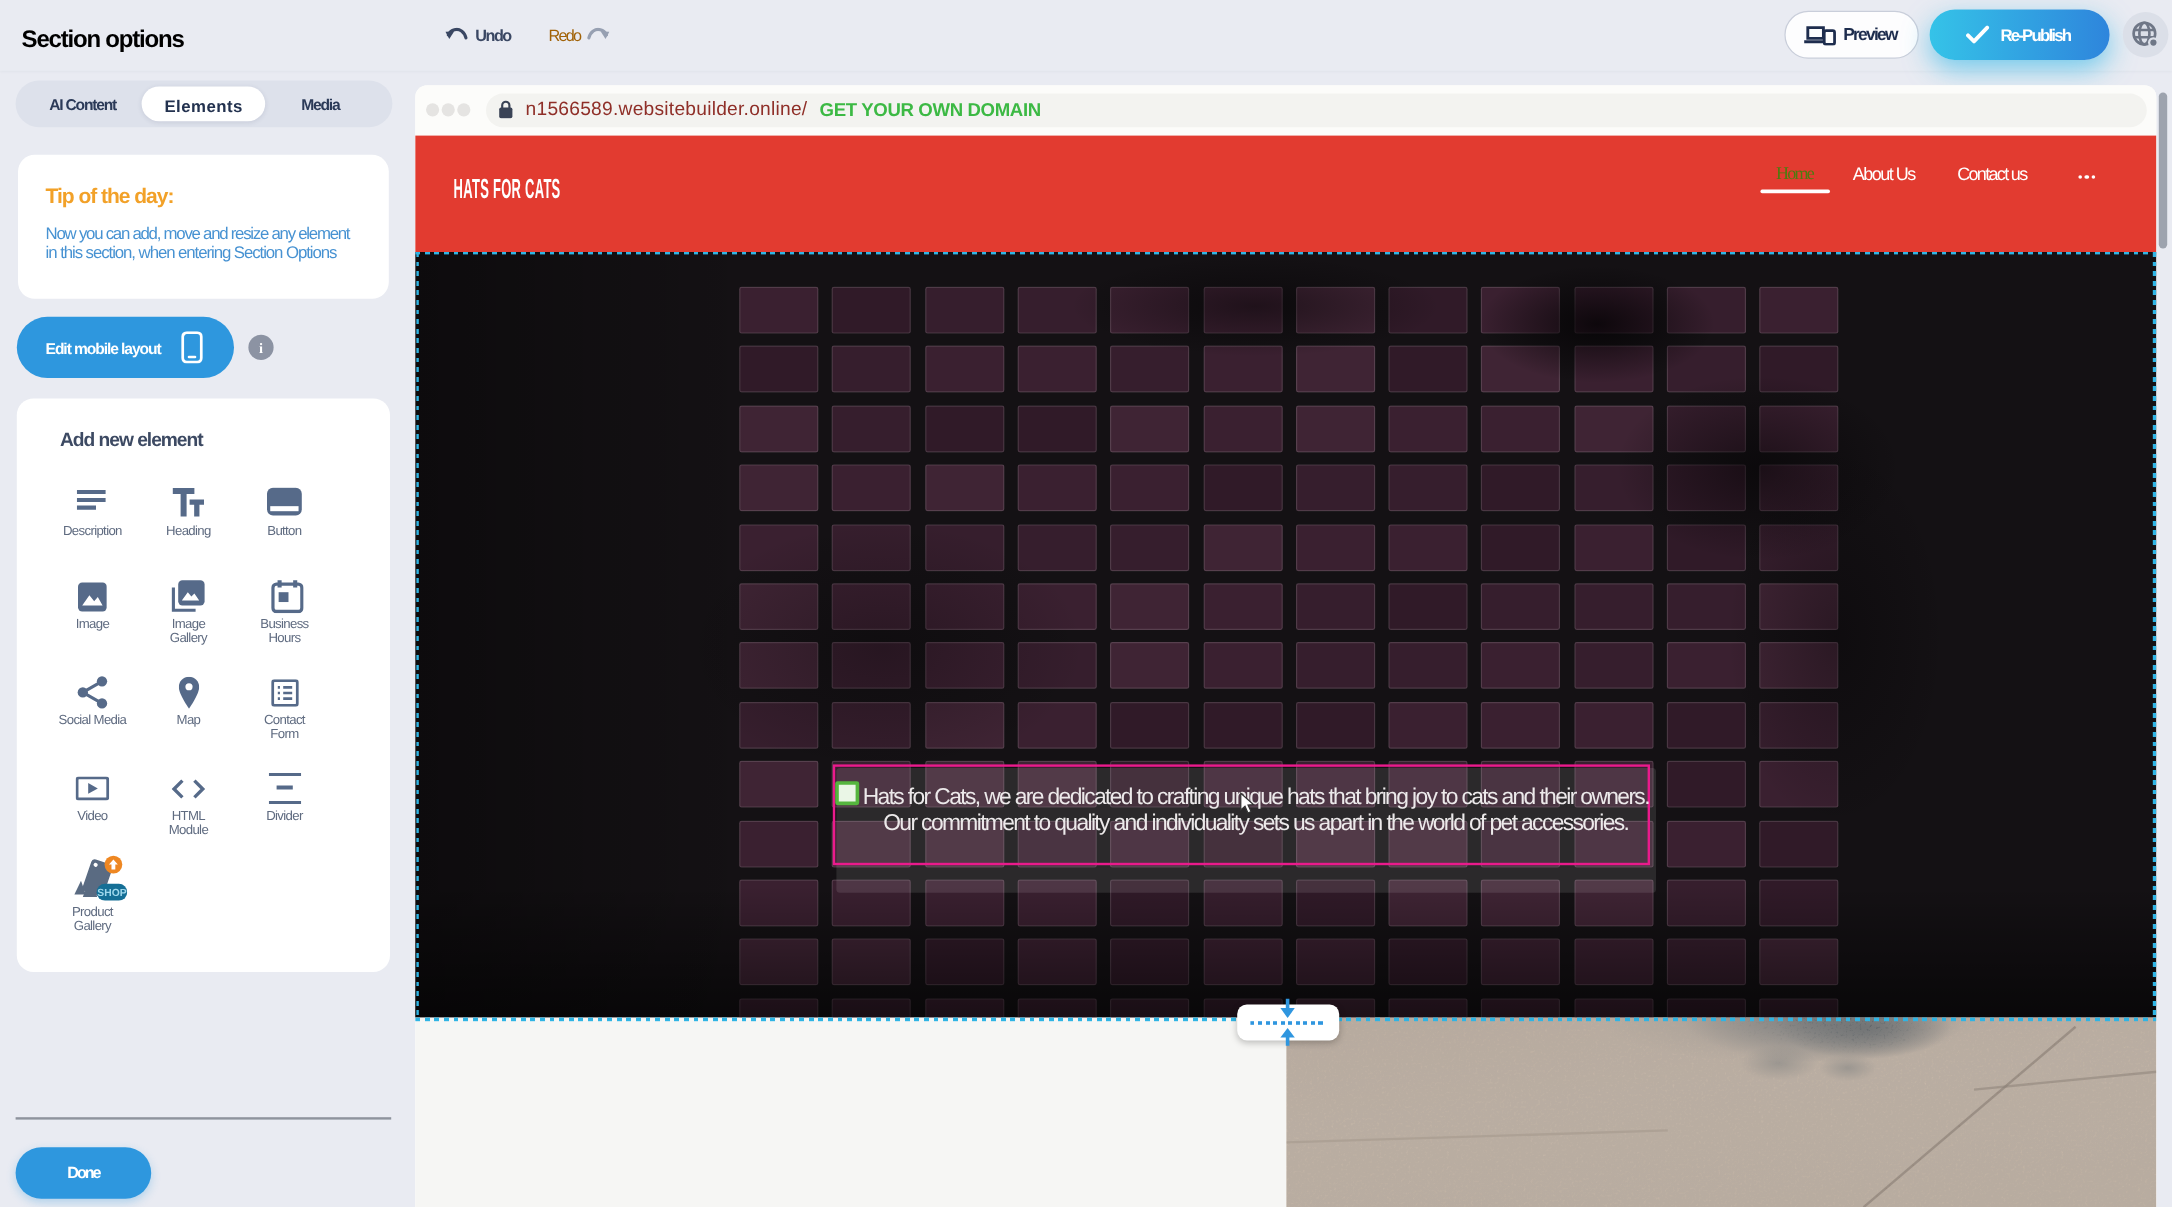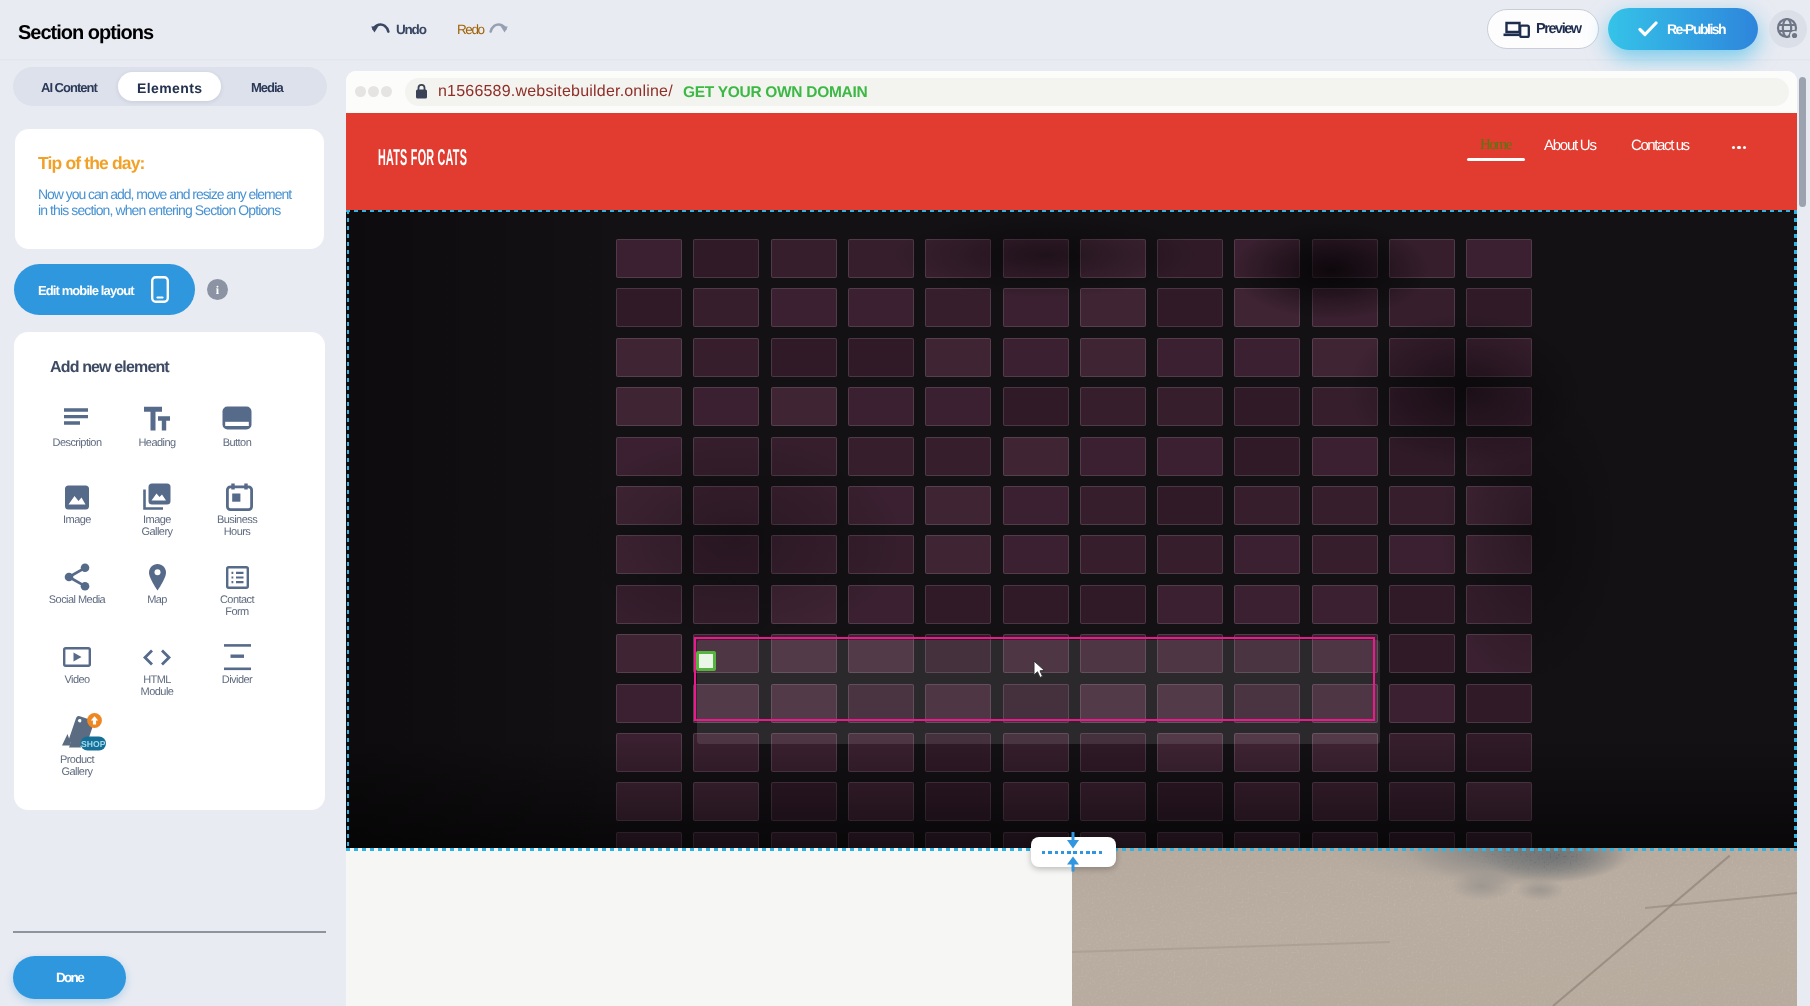--- a/index.html
+++ b/index.html
@@ -342,20 +342,21 @@
       radial-gradient(ellipse 170px 110px at 1120px 180px, rgba(5,3,5,0.55), rgba(5,3,5,0) 70%),
       radial-gradient(ellipse 220px 60px at 700px 45px, rgba(5,3,5,0.5), rgba(5,3,5,0) 70%),
       radial-gradient(ellipse 240px 150px at 390px 330px, rgba(5,3,5,0.3), rgba(5,3,5,0) 70%),
       radial-gradient(ellipse 130px 230px at 1185px 320px, rgba(5,3,5,0.35), rgba(5,3,5,0) 70%),
       linear-gradient(90deg, rgba(0,0,0,0.35), rgba(0,0,0,0) 280px),
       linear-gradient(0deg, rgba(0,0,0,0.55), rgba(0,0,0,0) 110px);"></div>
 
     <div class="abs" style="left:351px;top:430px;width:683px;height:104px;background:rgba(255,255,255,0.10);border-radius:3px;"></div>
 
     <div class="abs" style="left:348px;top:427px;width:681px;height:84px;border:2px solid #EA1A8C;"></div>
+    <div id="t-body" class="abs" style="left:370px;top:444px;width:661px;text-align:center;font-size:19px;line-height:21.5px;color:#ECE9EA;letter-spacing:-1.35px;white-space:nowrap;">Hats for Cats, we are dedicated to crafting unique hats that bring joy to cats and their owners.<br>Our commitment to quality and individuality sets us apart in the world of pet accessories.</div>
 
     <div class="abs" style="left:350px;top:441px;width:20px;height:20px;background:#EAF6E6;border:3px solid #55B53E;border-radius:2px;"></div>
 
     <svg class="abs" style="left:687px;top:450px;" width="14" height="20" viewBox="0 0 14 20">
       <path d="M1 1 L1 15 L4.5 11.8 L7 17.5 L9.5 16.3 L7 10.8 L11.5 10.5 Z" fill="#fff" stroke="#333" stroke-width="1"></path>
     </svg>
   </div>
 
   <div class="abs" style="left:0;top:138.5px;width:1451px;height:2.5px;z-index:6;background:repeating-linear-gradient(90deg,#2FB4E4 0 4px,rgba(0,0,0,0) 4px 8px);pointer-events:none;"></div>
   <div class="abs" style="left:0;top:777px;width:1451px;height:2.5px;z-index:6;background:repeating-linear-gradient(90deg,#2FB4E4 0 4px,rgba(0,0,0,0) 4px 8px);pointer-events:none;"></div>

